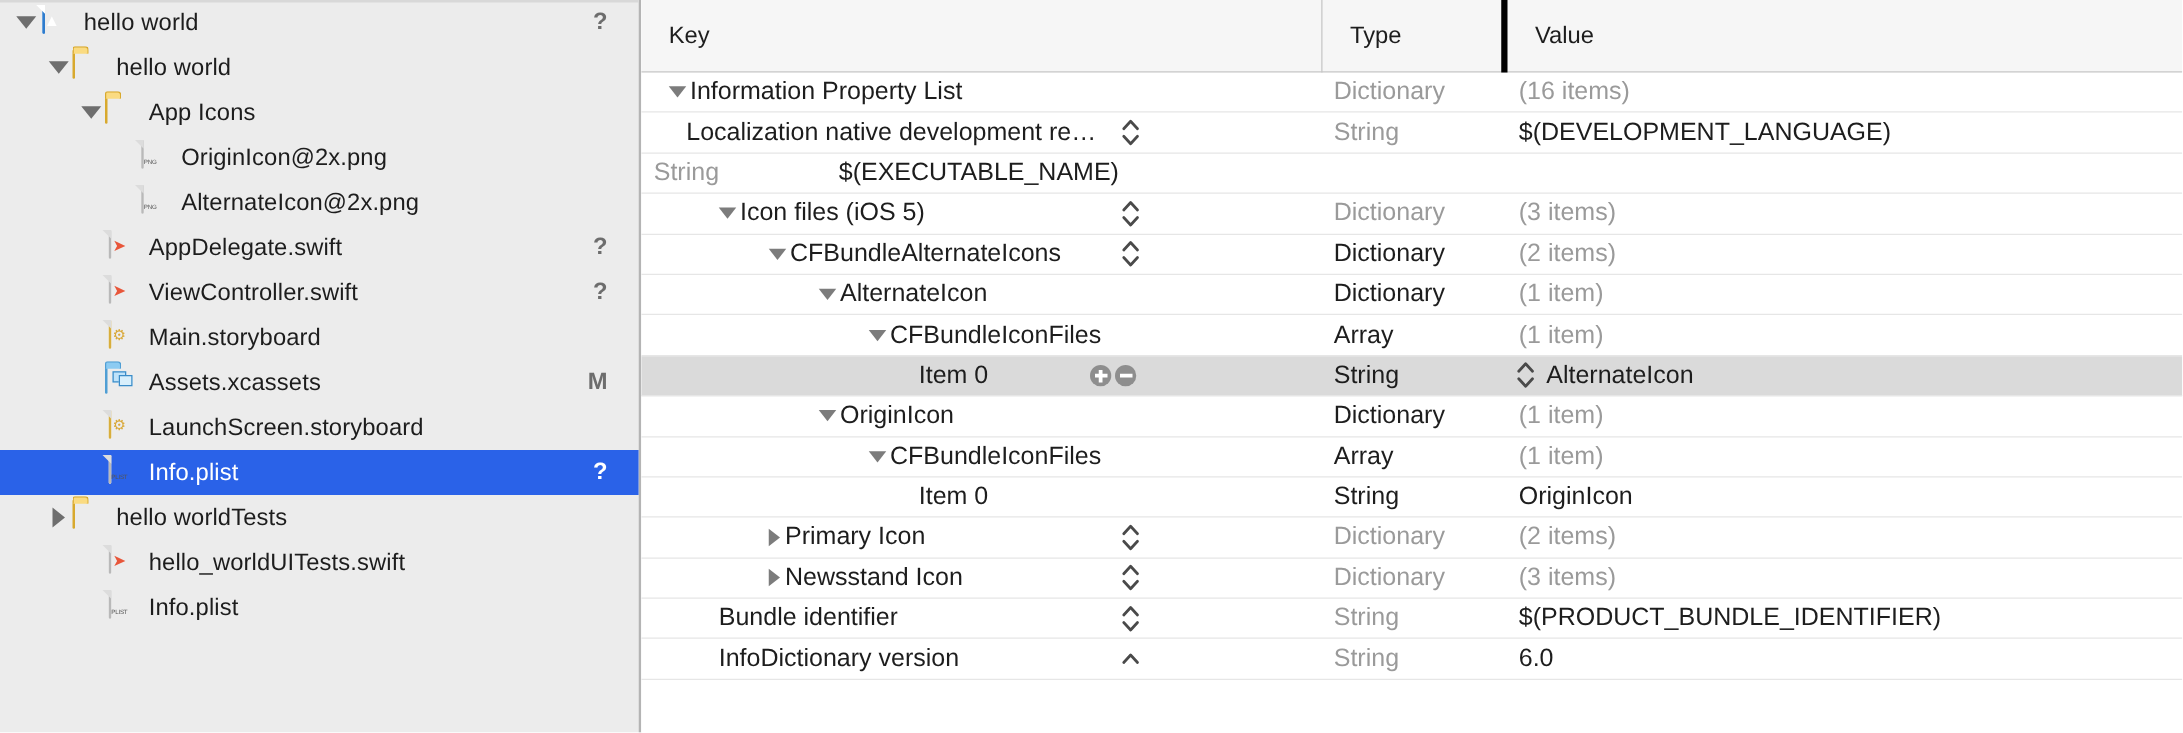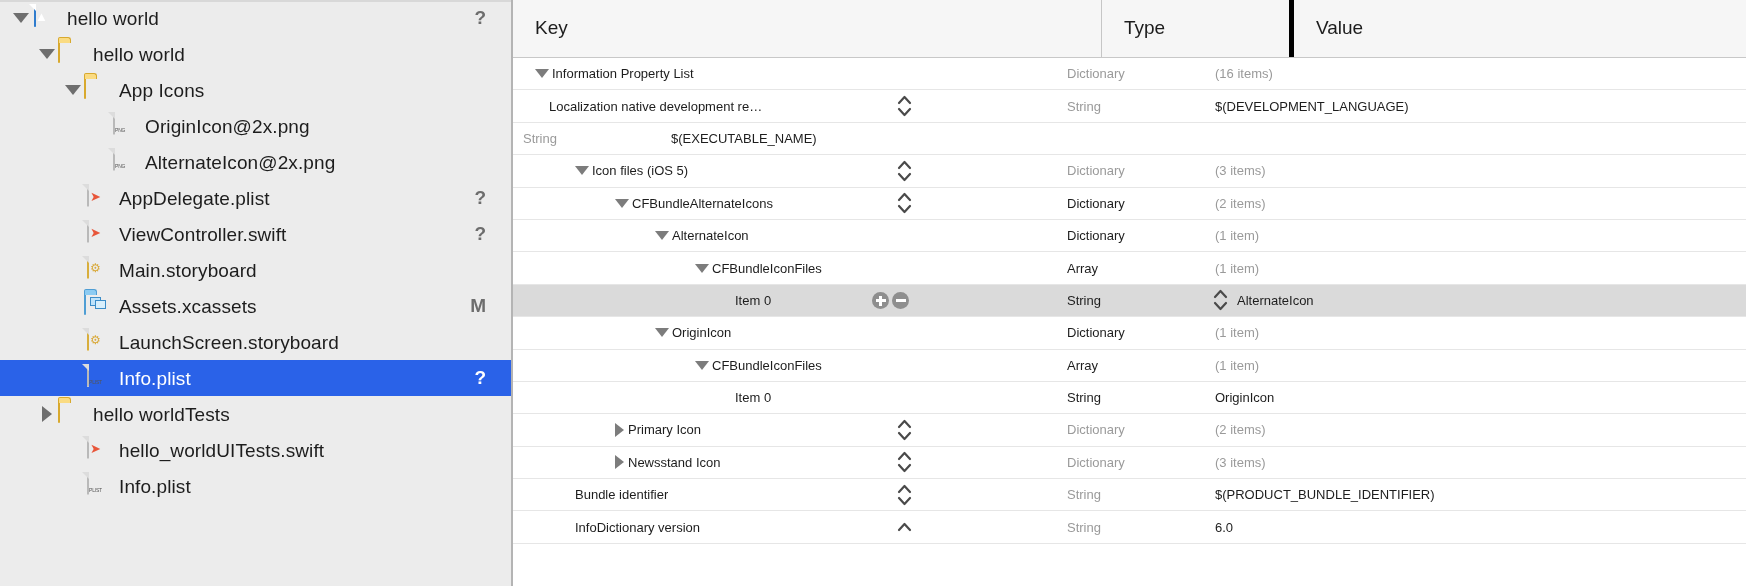--- a/index.html
+++ b/index.html
@@ -186,43 +186,42 @@
     height: 586px;
     background: #ffffff;
     position: relative;
     overflow: hidden;
   }
   .thead {
     height: 58px;
     background: #f6f6f6;
     border-bottom: 1px solid #c8c8c8;
     display: flex;
-    align-items: flex-end;
-    position: relative;
-    gap: 44px;
+    align-items: center;
+    position: relative;
   }
   .thead .th {
     font-size: 19px;
     color: #1d1d1d;
     padding-left: 22px;
     position: relative;
     height: 58px;
     display: flex;
     align-items: center;
   }
   .th-key   { width: 544px; flex: 0 0 544px; }
   .th-type  { width: 144px; flex: 0 0 144px; border-left: 1px solid #c6c6c6; }
   .th-value { flex: 1 1 auto; border-left: 5px solid #000000; }
 
   .trow {
     height: 32.4px;
     display: flex;
     align-items: center;
     border-bottom: 1px solid #e6e6e6;
-    font-size: 13px;
+    font-size: 20px;
     color: #1d1d1d;
     white-space: nowrap;
   }
   .trow.sel { background: #dadada; }
   .cell-key {
     width: 544px; flex: 0 0 544px;
     height: 100%;
     display: flex; align-items: center;
     position: relative;
     padding-right: 8px;
@@ -343,21 +342,21 @@
           <span class="nav-label">OriginIcon@2x.png</span>
         </div>
         <div class="nav-row" style="padding-left: 88px;">
           <span class="nav-disc"></span>
           <span class="nav-icon"><span class="ic-doc png"><span class="band"></span><span class="tag">PNG</span></span></span>
           <span class="nav-label">AlternateIcon@2x.png</span>
         </div>
         <div class="nav-row" style="padding-left: 62px;">
           <span class="nav-disc"></span>
           <span class="nav-icon"><span class="ic-doc swift"><span class="glyph">➤</span></span></span>
-          <span class="nav-label">AppDelegate.plist</span>
+          <span class="nav-label">AppDelegate.swift</span>
           <span class="nav-status">?</span>
         </div>
         <div class="nav-row" style="padding-left: 62px;">
           <span class="nav-disc"></span>
           <span class="nav-icon"><span class="ic-doc swift"><span class="glyph">➤</span></span></span>
           <span class="nav-label">ViewController.swift</span>
           <span class="nav-status">?</span>
         </div>
         <div class="nav-row" style="padding-left: 62px;">
           <span class="nav-disc"></span>

